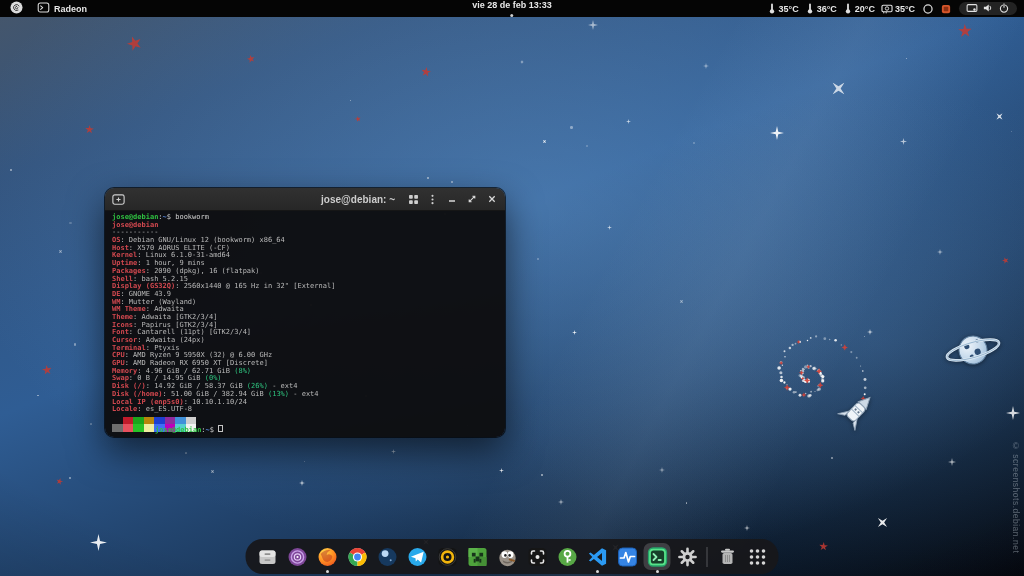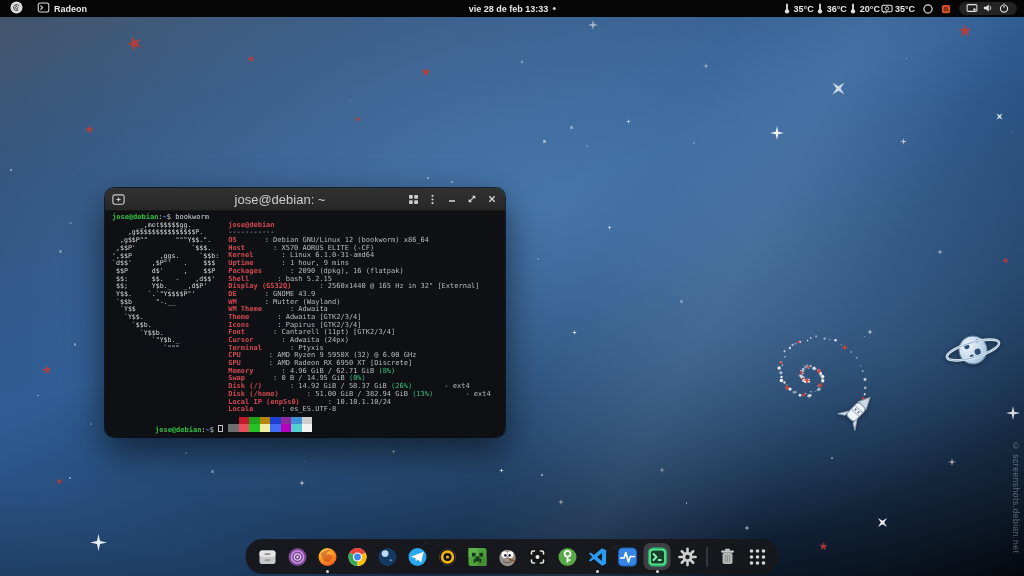--- a/index.html
+++ b/index.html
@@ -20,42 +20,42 @@
   .stardot{position:absolute;border-radius:50%;background:#fff;}
   .swirl{position:absolute;left:736px;top:310px;width:150px;height:148px;}
   .rocket{position:absolute;left:833px;top:389px;width:46px;height:46px;filter:drop-shadow(0 1px 2px rgba(0,0,0,.4));}
   .saturn{position:absolute;left:943px;top:328px;width:60px;height:46px;filter:drop-shadow(0 1px 2px rgba(0,0,0,.45));}
   .watermark{position:absolute;right:3px;top:441px;writing-mode:vertical-rl;font-size:8.5px;letter-spacing:.5px;color:rgba(195,205,215,.42);}
 
   
   .topbar{position:absolute;top:0;left:0;right:0;height:17px;background:#050505;z-index:30;display:flex;align-items:center;justify-content:space-between;padding:0 7px;color:#e7e7e7;font-size:9px;font-weight:bold;}
   .topbar button{background:none;border:0;margin:0;padding:0 3px;color:inherit;font:inherit;display:flex;align-items:center;gap:4px;cursor:default;}
   .tb-left{display:flex;align-items:center;gap:8px;}
-  .tb-clock{position:absolute;left:50%;top:0;height:17px;transform:translateX(-50%);display:flex;align-items:center;gap:8px;}
+  .tb-clock{position:absolute;left:50%;top:0;height:17px;transform:translateX(-50%);display:flex;align-items:center;gap:8px;flex-direction:column;}
   .notif-dot{width:3px;height:3px;border-radius:50%;background:#cfcfcf;}
   .tb-right{display:flex;align-items:center;gap:7px;}
   .sensor{display:flex;align-items:center;gap:1px;}
   .sensor svg,.tray-ic svg{display:block;}
-  #sensors{display:flex;align-items:flex-start;}
+  #sensors{display:flex;align-items:flex-start;gap:5px;}
   .quick{background:rgba(255,255,255,.12)!important;border-radius:9px;height:13px;padding:0 7px!important;display:flex;gap:7px;align-items:center;}
 
   
   .window{position:absolute;left:105px;top:188px;width:400px;height:249px;border-radius:9px;overflow:hidden;z-index:20;display:flex;flex-direction:column;box-shadow:0 14px 36px rgba(0,0,0,.6),0 0 0 1px rgba(0,0,0,.65);}
   .titlebar{position:relative;height:22px;flex:0 0 auto;background:linear-gradient(#313131,#272727);display:flex;align-items:center;padding:0 6px;gap:5px;border-bottom:1px solid #161616;}
-  .titlebar .title{position:absolute;left:60px;right:110px;text-align:center;color:#cdcdcd;font-size:13px;font-weight:normal;pointer-events:none;}
+  .titlebar .title{position:absolute;left:60px;right:110px;text-align:right;color:#cdcdcd;font-size:10px;font-weight:bold;pointer-events:none;}
   .titlebar button{background:none;border:0;padding:0;margin:0;display:flex;align-items:center;justify-content:center;}
   .wb-group{margin-left:auto;display:flex;align-items:center;gap:6px;}
   .circ{width:14px;height:14px;border-radius:50%;background:#3e3e3e;}
   .termbody{position:relative;flex:1;background:rgba(13,13,16,.965);padding:3px 7px;font-family:"DejaVu Sans Mono",monospace;font-size:7px;line-height:7.7px;color:#b9b9b9;overflow:hidden;cursor:text;}
   .fetch-row{display:flex;gap:9px;align-items:flex-start;}
   .art{margin:0;white-space:pre;color:#d4d4d4;font-size:6.6px;line-height:7.7px;}
   .info{white-space:pre;}
   .fline{height:7.7px;}
   .fk{color:#d2484f;font-weight:bold;}
-  .fv{color:#b9b9b9;margin-left:28px;}
+  .fv{color:#b9b9b9;}
   .fp{color:#2ec27e;}
   .ftitle{color:#d2484f;font-weight:bold;}
   .fsep{color:#b9b9b9;}
   .pu{color:#2fc141;font-weight:bold;}
   .pp{color:#5d8fe8;font-weight:bold;}
   .pw{color:#cfcfcf;}
   .cmdtxt{color:#d4d4d4;}
   .palrow{display:flex;}
   .palrow.first{margin-top:3px;}
   .pc{width:10.5px;height:7.4px;}
@@ -431,37 +431,20 @@
         <button class="circ">
           <svg width="8" height="8" viewBox="0 0 8 8">
               <path d="M1.3 1.3 L6.7 6.7 M6.7 1.3 L1.3 6.7" stroke="#d8d8d8" stroke-width="1.3"></path>
             </svg>
         </button>
       </div>
     </div>
     <div class="termbody">
       <div id="cmdline"><span class="pu">jose@debian</span><span class="pw">:</span><span class="pp">~</span><span class="pw">$</span><span class="cmdtxt"> bookworm</span></div>
       <div class="fetch-row">
-        <pre id="ascii" class="art">       _,met$$$$$gg.
-    ,g$$$$$$$$$$$$$$$P.
-  ,g$$P""       """Y$$.".
- ,$$P'              `$$$.
-',$$P       ,ggs.     `$$b:
-`d$$'     ,$P"'   .    $$$
- $$P      d$'     ,    $$P
- $$:      $$.   -    ,d$$'
- $$;      Y$b._   _,d$P'
- Y$$.    `.`"Y$$$$P"'
- `$$b      "-.__
-  `Y$$
-   `Y$$.
-     `$$b.
-       `Y$$b.
-          `"Y$b._
-             `"""</pre>
         <div id="fetchinfo" class="info"><div class="fline"><span class="ftitle">jose@debian</span></div><div class="fline"><span class="fsep">-----------</span></div><div class="fline"><span class="fk">OS</span><span class="fv">: Debian GNU/Linux 12 (bookworm) x86_64</span></div><div class="fline"><span class="fk">Host</span><span class="fv">: X570 AORUS ELITE (-CF)</span></div><div class="fline"><span class="fk">Kernel</span><span class="fv">: Linux 6.1.0-31-amd64</span></div><div class="fline"><span class="fk">Uptime</span><span class="fv">: 1 hour, 9 mins</span></div><div class="fline"><span class="fk">Packages</span><span class="fv">: 2090 (dpkg), 16 (flatpak)</span></div><div class="fline"><span class="fk">Shell</span><span class="fv">: bash 5.2.15</span></div><div class="fline"><span class="fk">Display (GS32Q)</span><span class="fv">: 2560x1440 @ 165 Hz in 32" [External]</span></div><div class="fline"><span class="fk">DE</span><span class="fv">: GNOME 43.9</span></div><div class="fline"><span class="fk">WM</span><span class="fv">: Mutter (Wayland)</span></div><div class="fline"><span class="fk">WM Theme</span><span class="fv">: Adwaita</span></div><div class="fline"><span class="fk">Theme</span><span class="fv">: Adwaita [GTK2/3/4]</span></div><div class="fline"><span class="fk">Icons</span><span class="fv">: Papirus [GTK2/3/4]</span></div><div class="fline"><span class="fk">Font</span><span class="fv">: Cantarell (11pt) [GTK2/3/4]</span></div><div class="fline"><span class="fk">Cursor</span><span class="fv">: Adwaita (24px)</span></div><div class="fline"><span class="fk">Terminal</span><span class="fv">: Ptyxis</span></div><div class="fline"><span class="fk">CPU</span><span class="fv">: AMD Ryzen 9 5950X (32) @ 6.00 GHz</span></div><div class="fline"><span class="fk">GPU</span><span class="fv">: AMD Radeon RX 6950 XT [Discrete]</span></div><div class="fline"><span class="fk">Memory</span><span class="fv">: 4.96 GiB / 62.71 GiB</span><span class="fp"> (8%)</span></div><div class="fline"><span class="fk">Swap</span><span class="fv">: 0 B / 14.95 GiB</span><span class="fp"> (0%)</span></div><div class="fline"><span class="fk">Disk (/)</span><span class="fv">: 14.92 GiB / 58.37 GiB</span><span class="fp"> (26%)</span><span class="fv"> - ext4</span></div><div class="fline"><span class="fk">Disk (/home)</span><span class="fv">: 51.00 GiB / 382.94 GiB</span><span class="fp"> (13%)</span><span class="fv"> - ext4</span></div><div class="fline"><span class="fk">Local IP (enp5s0)</span><span class="fv">: 10.10.1.10/24</span></div><div class="fline"><span class="fk">Locale</span><span class="fv">: es_ES.UTF-8</span></div><div class="palrow first"><span class="pc" style="background: rgb(16, 16, 20);"></span><span class="pc" style="background: rgb(193, 27, 43);"></span><span class="pc" style="background: rgb(28, 165, 28);"></span><span class="pc" style="background: rgb(184, 134, 11);"></span><span class="pc" style="background: rgb(29, 63, 208);"></span><span class="pc" style="background: rgb(143, 42, 158);"></span><span class="pc" style="background: rgb(64, 144, 217);"></span><span class="pc" style="background: rgb(207, 207, 207);"></span></div><div class="palrow "><span class="pc" style="background: rgb(110, 110, 110);"></span><span class="pc" style="background: rgb(232, 80, 94);"></span><span class="pc" style="background: rgb(40, 194, 40);"></span><span class="pc" style="background: rgb(240, 237, 160);"></span><span class="pc" style="background: rgb(63, 110, 245);"></span><span class="pc" style="background: rgb(187, 0, 187);"></span><span class="pc" style="background: rgb(85, 207, 207);"></span><span class="pc" style="background: rgb(242, 242, 242);"></span></div></div>
       </div>
       <div class="term-bottomline" id="bottomline"><span class="pu">jose@debian</span><span class="pw">:</span><span class="pp">~</span><span class="pw">$</span><span class="cursor"></span></div>
     </div>
   </div>
 
   <div class="dock" id="dock">
       <button class="dock-item">
         <span>
           <svg viewBox="0 0 24 24">

